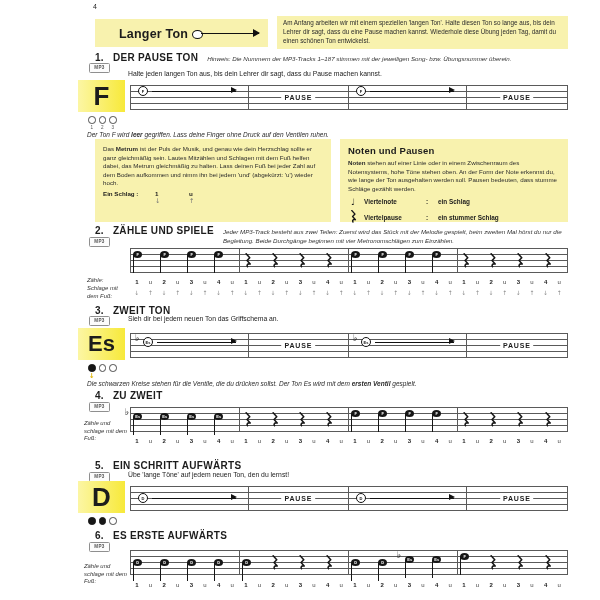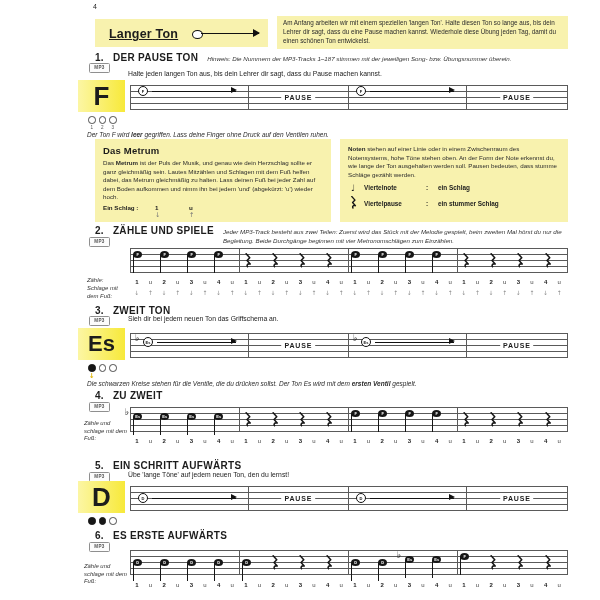--- a/index.html
+++ b/index.html
@@ -78,21 +78,21 @@
   .notarow .ds{font-weight:bold;}
 </style>
 </head>
 <body>
 
 <div class="page">
 
   <div class="abs" style="left:93px;top:3px;font-size:7px;">4</div>
 
   <div class="abs palebox" style="left:95px;top:19px;width:173px;height:28px;">
-    <span class="abs banner-title" style="left:14px;top:8px;text-decoration:underline;">Langer Ton</span>
+    <span class="abs banner-title" style="left:24px;top:8px;">Langer Ton</span>
     <span class="banner-note" style="left:97px;top:11px;"></span>
     <span class="banner-arrow" style="left:106px;top:13.5px;width:58px;"></span>
   </div>
   <div class="abs palebox infotext" style="left:277px;top:16px;width:291px;height:33px;padding:3px 6px;box-sizing:border-box;">Am Anfang arbeiten wir mit einem speziellen 'langen Ton'. Halte diesen Ton so lange aus, bis dein Lehrer dir sagt, dass du eine Pause machen kannst. Wiederhole diese Übung jeden Tag, damit du einen schönen Ton entwickelst.</div>
 
   <div class="abs head" style="left:95px;top:52px;width:474px;">
     <span class="num">1.</span>
     <span class="ttl">DER PAUSE TON</span>
     <span class="hint">Hinweis: Die Nummern der MP3-Tracks 1–187 stimmen mit der jeweiligen Song- bzw. Übungsnummer überein.</span>
   </div>
@@ -132,30 +132,30 @@
         <span class="vnum">2</span>
       </div>
       <div class="vcol">
         <span class="vcirc"></span>
         <span class="vnum">3</span>
       </div>
     </div>
   <div class="abs cap ital" style="left:87px;top:131px;"><span>Der Ton F wird </span><span class="b">leer</span><span> gegriffen. Lass deine Finger ohne Druck auf den Ventilen ruhen.</span></div>
 
   <div class="abs ybox" style="left:95px;top:139px;width:236px;height:83px;">
-    <h3>Das Metrum</h3>
     <div class="txt"><span>Das </span><span class="b">Metrum</span><span> ist der Puls der Musik, und genau wie dein Herzschlag sollte er ganz gleichmäßig sein. Lautes Mitzählen und Schlagen mit dem Fuß helfen dabei, das Metrum gleichmäßig zu halten. Lass deinen Fuß bei jeder Zahl auf dem Boden aufkommen und nimm ihn bei jedem 'und' (abgekürzt: 'u') wieder hoch.</span></div>
     <div class="schlagrow">
       <span style="width:52px;">Ein Schlag :</span>
       <span class="schlagcol"><span>1</span><span class="ar">↓</span></span>
       <span class="schlagcol"><span>u</span><span class="ar">↑</span></span>
     </div>
   </div>
 
   <div class="abs ybox" style="left:340px;top:139px;width:228px;height:83px;">
+    <h3>Noten und Pausen</h3>
     <div class="txt"><span class="b">Noten</span><span> stehen auf einer Linie oder in einem Zwischenraum des Notensystems, hohe Töne stehen oben. An der Form der Note erkennst du, wie lange der Ton ausgehalten werden soll. Pausen bedeuten, dass stumme Schläge gezählt werden.</span></div>
     <div class="notarow">
       <span class="g">♩</span>
       <span class="nm">Viertelnote</span>
       <span class="sp">:</span>
       <span class="ds">ein Schlag</span>
     </div>
     <div class="notarow">
       <span class="g"><svg width="8" height="13" viewBox="0 0 10 16">
             <path d="M3 0 L7.5 5 L4.5 8 L8 12 C5 11 3.5 13.5 5.5 15.5" fill="none" stroke="#161616" stroke-width="1.7" stroke-linejoin="round"></path>

